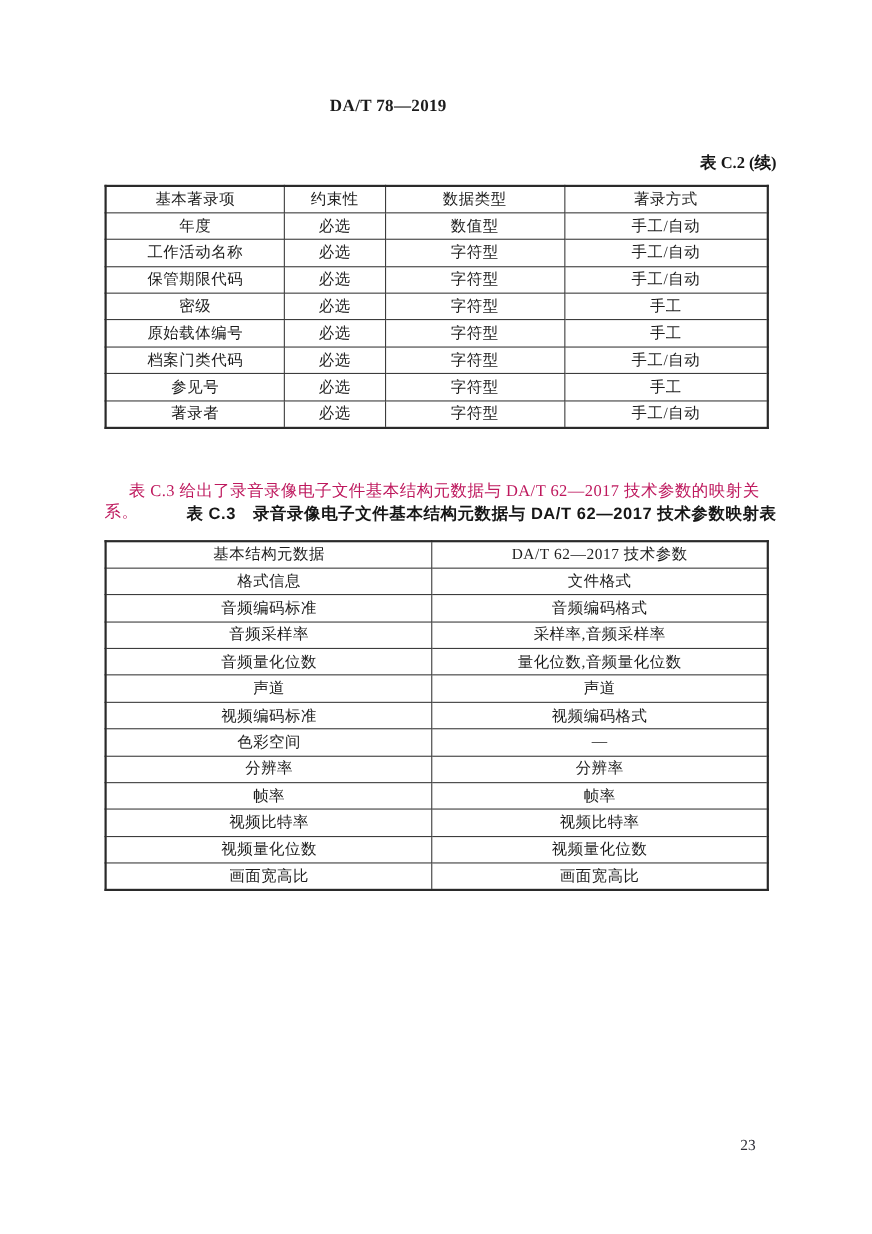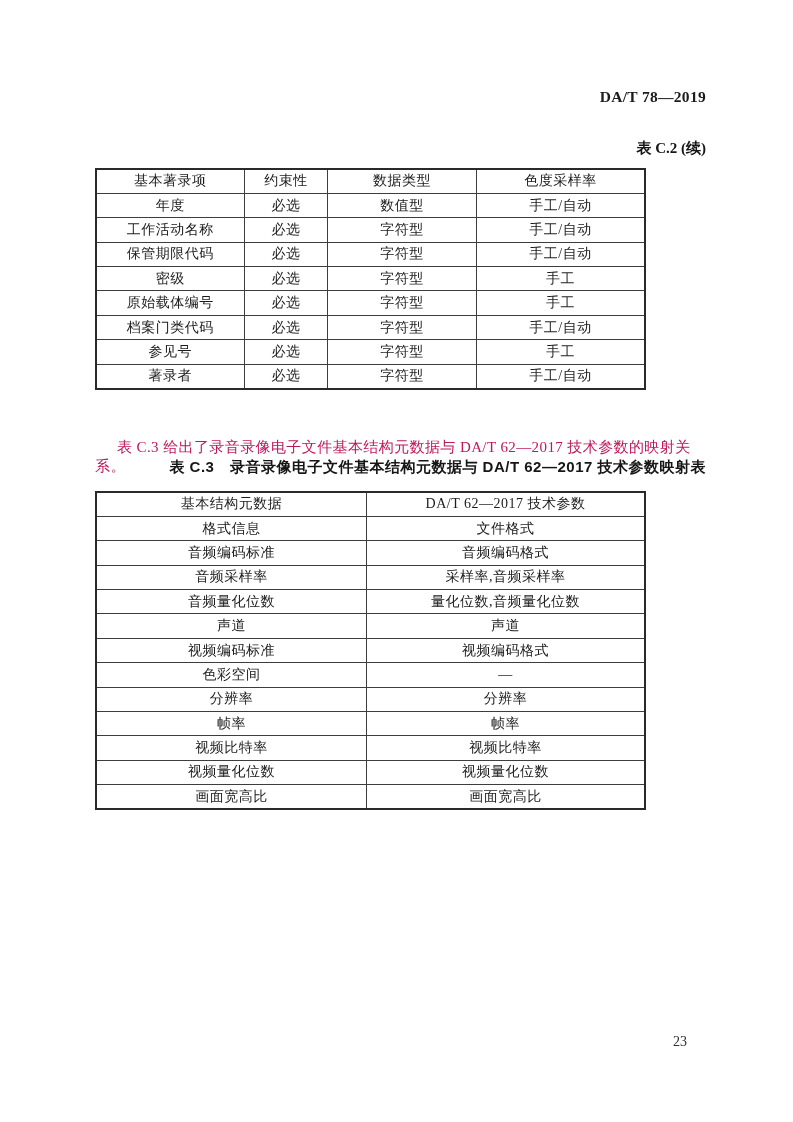--- a/index.html
+++ b/index.html
@@ -12,41 +12,41 @@
     margin: 0 auto;
     font-family: "Liberation Serif", "DejaVu Serif", serif;
     color: #1c1c1c;
     overflow: hidden;
   }
   .doc-code {
     position: absolute;
     top: 88px;
     left: 0;
     width: 706px;
-    text-align: right;
+    text-align: center;
     font-size: 15.5px;
     font-weight: bold;
     letter-spacing: 0.3px;
   }
   .caption {
     position: absolute;
     left: 95px;
     width: 611px;
     text-align: right;
     font-weight: bold;
     font-size: 15px;
     font-family: "Liberation Sans", "DejaVu Sans", sans-serif;
     color: #161616;
   }
   .caption-c2 { top: 139px; font-family: "Liberation Serif", "DejaVu Serif", serif; }
   .caption-c3 { top: 458px; letter-spacing: 0.5px; }
   .std-table {
     position: absolute;
     left: 95px;
-    width: 551px;
+    width: 604px;
     border-collapse: collapse;
     table-layout: fixed;
     font-size: 14px;
     color: #1c1c1c;
     border: 2px solid #2a2a2a;
     padding-left: 44px;
   }
   .std-table th, .std-table td {
     border: 1px solid #3d3d3d;
     border-top: 1px solid #4a4a4a;
@@ -96,21 +96,21 @@
       <col style="width:27%">
       <col style="width:15.2%">
       <col style="width:27.1%">
       <col style="width:30.7%">
     </colgroup>
     <thead>
       <tr>
         <th>基本著录项</th>
         <th>约束性</th>
         <th>数据类型</th>
-        <th>色度采样率</th>
+        <th>著录方式</th>
       </tr>
     </thead>
     <tbody>
         <tr>
           <td>年度</td>
           <td>必选</td>
           <td>数值型</td>
           <td>手工/自动</td>
         </tr>
         <tr>

